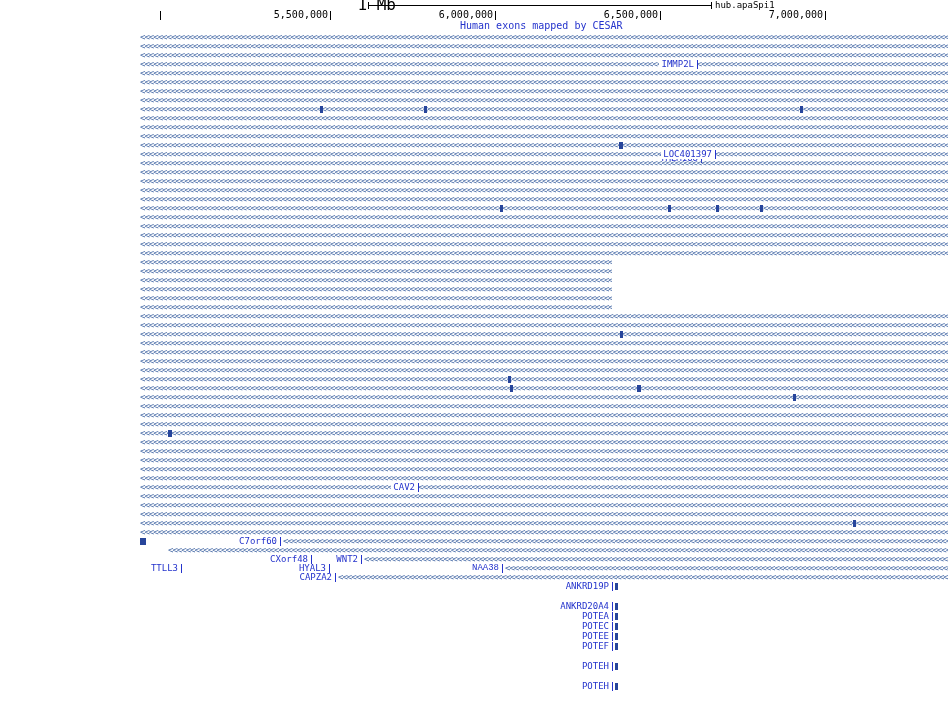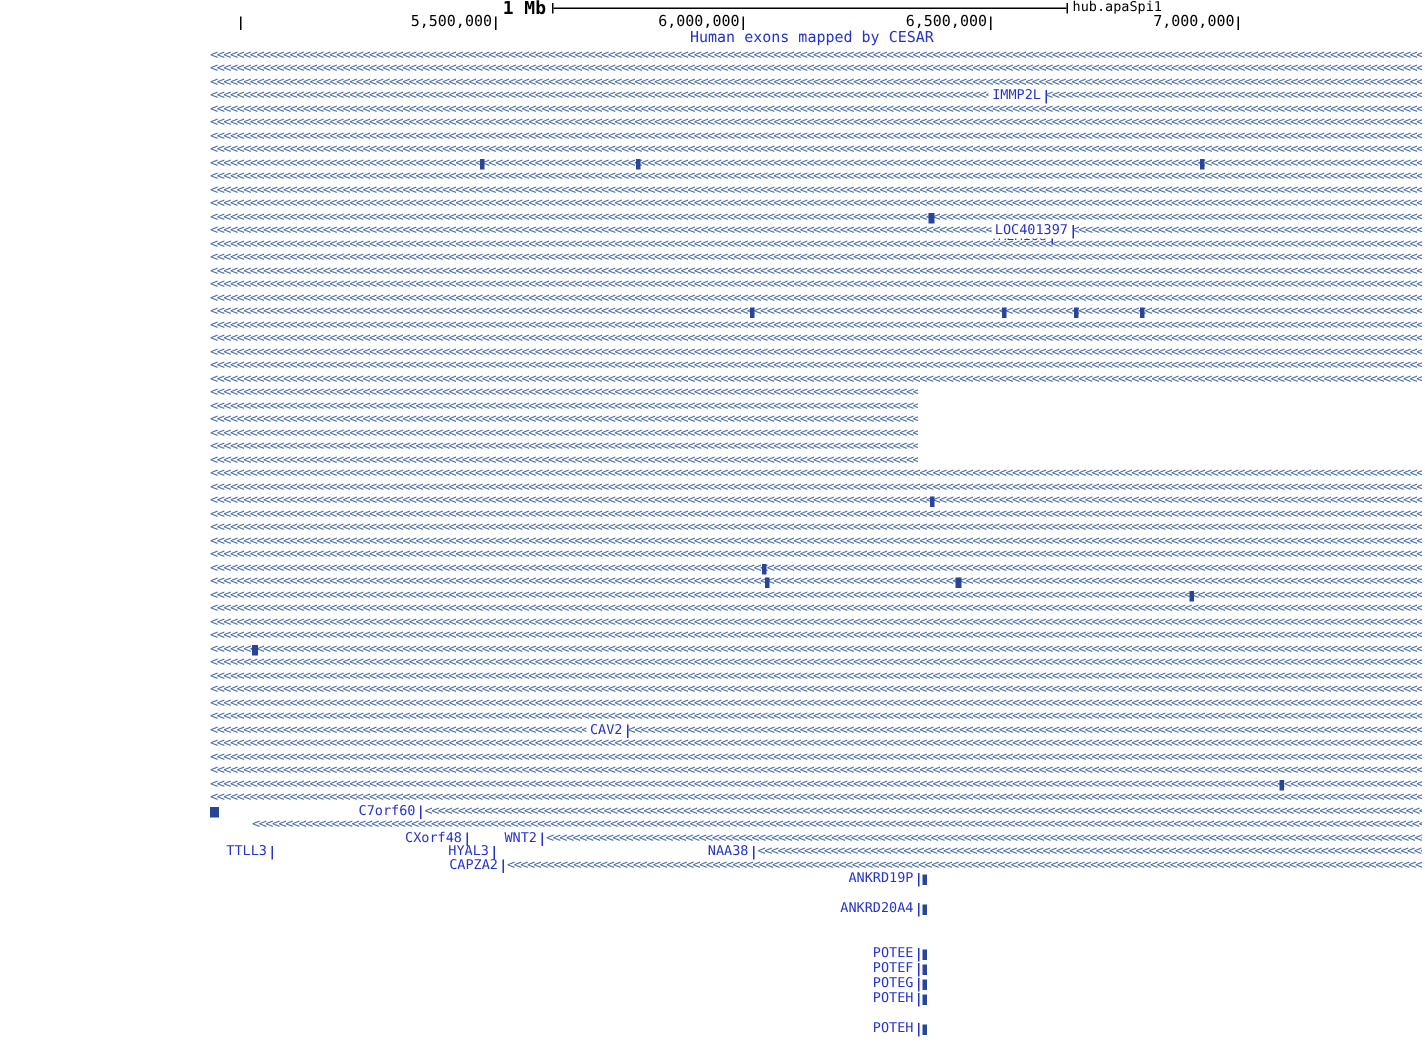--- a/index.html
+++ b/index.html
@@ -2,21 +2,21 @@
 <html style="--chain: #4a6da8; --exon: #27459b; --label: #2433cc; --ruler: #000000;"><head>
 <meta charset="utf-8">
 <style>
   html,body{margin:0;padding:0;background:#fff;}
   .screen{
     position:relative;width:950px;height:702px;background:#fff;overflow:hidden;
     font-family:"DejaVu Sans Mono","Liberation Mono",monospace;
   }
   
   .ruler{position:absolute;left:0;top:0;width:950px;height:20px;}
-  .scale-label{position:absolute;right:586px;top:0;font-size:12px;line-height:10px;color:var(--ruler,#000);white-space:nowrap;font-weight:bold;}
+  .scale-label{position:absolute;right:554px;top:0;font-size:16px;line-height:10px;color:var(--ruler,#000);white-space:nowrap;}
   .scale-bar{position:absolute;left:368px;top:2px;width:342px;height:7px;
     border-left:1px solid var(--ruler,#000);border-right:1px solid var(--ruler,#000);}
   .scale-bar::after{content:"";position:absolute;left:0;right:0;top:3px;height:0;border-top:1px solid var(--ruler,#000);}
   .hub-label{position:absolute;left:715px;top:0;font-size:9px;line-height:10px;color:var(--ruler,#000);white-space:nowrap;}
   .ticks{position:absolute;left:0;top:10px;width:950px;height:10px;}
   .tick-mark{position:absolute;top:1px;width:1px;height:9px;background:var(--ruler,#000);}
   .tick-label{position:absolute;top:0;font-size:10px;line-height:10px;color:var(--ruler,#000);white-space:nowrap;}
   
   .title{position:absolute;left:460px;top:21px;font-size:10px;line-height:10px;color:var(--label,#2433cc);white-space:nowrap;}
   
@@ -248,45 +248,49 @@
       </div>
       <div class="track-row" style="top: 555px;">
         <div class="chain-seg" style="left: 364px; width: 584px;">&lt;&lt;&lt;&lt;&lt;&lt;&lt;&lt;&lt;&lt;&lt;&lt;&lt;&lt;&lt;&lt;&lt;&lt;&lt;&lt;&lt;&lt;&lt;&lt;&lt;&lt;&lt;&lt;&lt;&lt;&lt;&lt;&lt;&lt;&lt;&lt;&lt;&lt;&lt;&lt;&lt;&lt;&lt;&lt;&lt;&lt;&lt;&lt;&lt;&lt;&lt;&lt;&lt;&lt;&lt;&lt;&lt;&lt;&lt;&lt;&lt;&lt;&lt;&lt;&lt;&lt;&lt;&lt;&lt;&lt;&lt;&lt;&lt;&lt;&lt;&lt;&lt;&lt;&lt;&lt;&lt;&lt;&lt;&lt;&lt;&lt;&lt;&lt;&lt;&lt;&lt;&lt;&lt;&lt;&lt;&lt;&lt;&lt;&lt;&lt;&lt;&lt;&lt;&lt;&lt;&lt;&lt;&lt;&lt;&lt;&lt;&lt;&lt;&lt;&lt;&lt;&lt;&lt;&lt;&lt;&lt;&lt;&lt;&lt;&lt;&lt;&lt;&lt;&lt;&lt;&lt;&lt;&lt;&lt;&lt;</div>
         <span class="gene-label" style="right: 638px;">CXorf48</span>
         <span class="gene-label" style="right: 588px;">WNT2</span>
       </div>
       <div class="track-row" style="top: 564px;">
         <div class="chain-seg" style="left: 505px; width: 443px;">&lt;&lt;&lt;&lt;&lt;&lt;&lt;&lt;&lt;&lt;&lt;&lt;&lt;&lt;&lt;&lt;&lt;&lt;&lt;&lt;&lt;&lt;&lt;&lt;&lt;&lt;&lt;&lt;&lt;&lt;&lt;&lt;&lt;&lt;&lt;&lt;&lt;&lt;&lt;&lt;&lt;&lt;&lt;&lt;&lt;&lt;&lt;&lt;&lt;&lt;&lt;&lt;&lt;&lt;&lt;&lt;&lt;&lt;&lt;&lt;&lt;&lt;&lt;&lt;&lt;&lt;&lt;&lt;&lt;&lt;&lt;&lt;&lt;&lt;&lt;&lt;&lt;&lt;&lt;&lt;&lt;&lt;&lt;&lt;&lt;&lt;&lt;&lt;&lt;&lt;&lt;&lt;&lt;&lt;&lt;&lt;&lt;&lt;&lt;&lt;&lt;&lt;&lt;</div>
         <span class="gene-label" style="right: 768px;">TTLL3</span>
         <span class="gene-label" style="right: 620px;">HYAL3</span>
-        <span class="gene-label" style="right: 447px;">NAA38</span>
+        <span class="gene-label" style="right: 447px; font-family: Liberation Mono, monospace;">NAA38</span>
       </div>
       <div class="track-row" style="top: 573px;">
         <div class="chain-seg" style="left: 338px; width: 610px;">&lt;&lt;&lt;&lt;&lt;&lt;&lt;&lt;&lt;&lt;&lt;&lt;&lt;&lt;&lt;&lt;&lt;&lt;&lt;&lt;&lt;&lt;&lt;&lt;&lt;&lt;&lt;&lt;&lt;&lt;&lt;&lt;&lt;&lt;&lt;&lt;&lt;&lt;&lt;&lt;&lt;&lt;&lt;&lt;&lt;&lt;&lt;&lt;&lt;&lt;&lt;&lt;&lt;&lt;&lt;&lt;&lt;&lt;&lt;&lt;&lt;&lt;&lt;&lt;&lt;&lt;&lt;&lt;&lt;&lt;&lt;&lt;&lt;&lt;&lt;&lt;&lt;&lt;&lt;&lt;&lt;&lt;&lt;&lt;&lt;&lt;&lt;&lt;&lt;&lt;&lt;&lt;&lt;&lt;&lt;&lt;&lt;&lt;&lt;&lt;&lt;&lt;&lt;&lt;&lt;&lt;&lt;&lt;&lt;&lt;&lt;&lt;&lt;&lt;&lt;&lt;&lt;&lt;&lt;&lt;&lt;&lt;&lt;&lt;&lt;&lt;&lt;&lt;&lt;&lt;&lt;&lt;&lt;&lt;&lt;&lt;&lt;&lt;&lt;&lt;&lt;</div>
         <span class="gene-label" style="right: 614px;">CAPZA2</span>
       </div>
       <div class="track-row" style="top: 582px;">
         <div class="exon-box" style="left: 615px; width: 3px;"></div>
         <span class="gene-label" style="right: 337px;">ANKRD19P</span>
       </div>
       <div class="track-row" style="top: 602px;">
         <div class="exon-box" style="left: 615px; width: 3px;"></div>
         <span class="gene-label" style="right: 337px;">ANKRD20A4</span>
       </div>
+      <div class="track-row" style="top: 612px;">
+        <div class="exon-box" style="left: 615px; width: 3px;"></div>
+        <span class="gene-label" style="right: 337px;">POTEA</span>
+      </div>
+      <div class="track-row" style="top: 622px;">
+        <div class="exon-box" style="left: 615px; width: 3px;"></div>
+        <span class="gene-label" style="right: 337px;">POTEC</span>
+      </div>
       <div class="track-row" style="top: 632px;">
         <div class="exon-box" style="left: 615px; width: 3px;"></div>
         <span class="gene-label" style="right: 337px;">POTEE</span>
       </div>
       <div class="track-row" style="top: 642px;">
         <div class="exon-box" style="left: 615px; width: 3px;"></div>
         <span class="gene-label" style="right: 337px;">POTEF</span>
-      </div>
-      <div class="track-row" style="top: 652px;">
-        <div class="exon-box" style="left: 615px; width: 3px;"></div>
-        <span class="gene-label" style="right: 337px;">POTEG</span>
       </div>
       <div class="track-row" style="top: 662px;">
         <div class="exon-box" style="left: 615px; width: 3px;"></div>
         <span class="gene-label" style="right: 337px;">POTEH</span>
       </div>
       <div class="track-row" style="top: 682px;">
         <div class="exon-box" style="left: 615px; width: 3px;"></div>
         <span class="gene-label" style="right: 337px;">POTEH</span>
       </div>
     </div>

